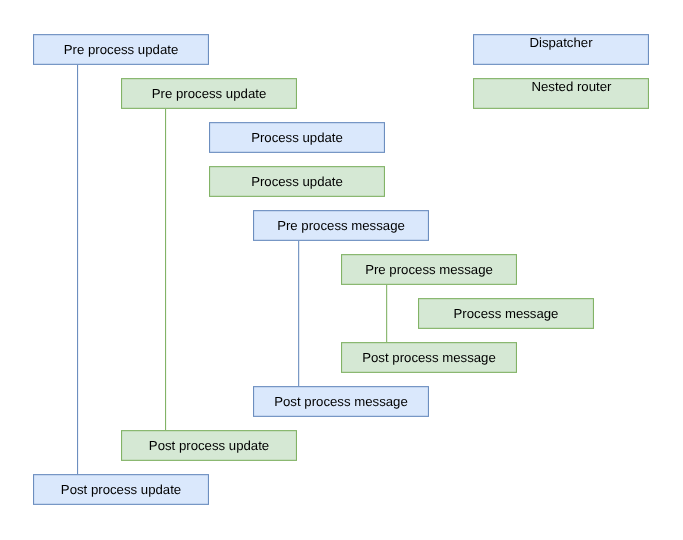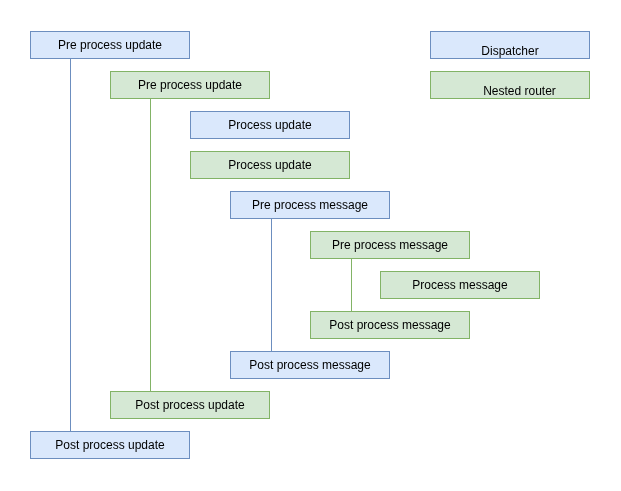--- a/index.html
+++ b/index.html
@@ -51,21 +51,21 @@
   }
   .edge.vertical {
     width: 1px;
   }
   .legend-box {
     position: absolute;
     box-sizing: border-box;
     border-width: 1px;
     border-style: solid;
     display: flex;
-    align-items: flex-end;
+    align-items: flex-start;
     justify-content: center;
     font-size: 12px;
     color: #000000;
     white-space: nowrap;
     z-index: 2;
   }
   .legend-box.blue {
     background: #dae8fc;
     border-color: #6c8ebf;
   }

